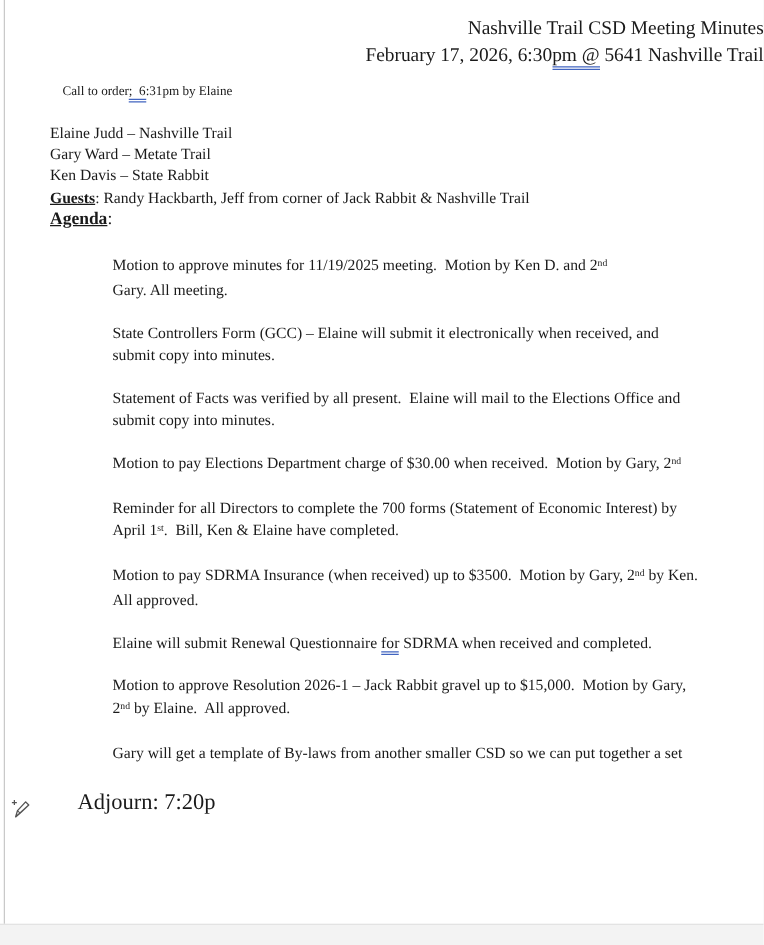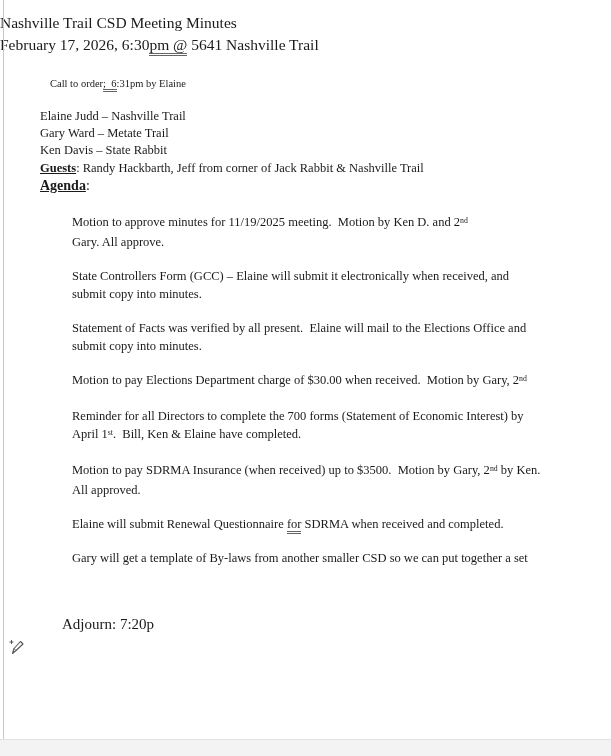--- a/index.html
+++ b/index.html
@@ -22,31 +22,31 @@
     position: absolute;
     left: 0; right: 0; bottom: 0;
     height: 16px;
     background: #f3f3f3;
     border-top: 1px solid #e3e3e3;
   }
   .line, .tline, span { white-space: pre-wrap; }
 
   .title1 {
     margin-top: 12px;
-    text-align: left;
+    text-align: right;
     font-size: 15.5px;
     line-height: 22px;
   }
   .title2 {
-    text-align: left;
+    text-align: right;
     font-size: 15.5px;
     line-height: 22px;
   }
   .call {
-    margin-top: 21px;
+    margin-top: 11px;
     margin-left: 50px;
     font-size: 10.5px;
     line-height: 14px;
   }
   .attending-row {
     display: flex;
     margin-top: 17px;
     margin-left: 40px;
     font-size: 12.5px;
     line-height: 17px;
@@ -59,31 +59,31 @@
     font-size: 12.5px;
     line-height: 17px;
   }
   .agenda-head {
     margin-left: 40px;
     font-size: 14px;
     line-height: 17px;
   }
   .bu { font-weight: bold; text-decoration: underline; }
   .item {
-    margin-left: 72px;
+    margin-left: 90px;
     margin-right: 28px;
     font-size: 12.5px;
     line-height: 18px;
   }
   .item-first { margin-top: 19px; }
   .item-next  { margin-top: 16px; }
   .adjourn {
-    margin-top: 48px;
+    margin-top: 21px;
     margin-left: 62px;
-    font-size: 15px;
+    font-size: 18px;
     line-height: 18px;
   }
   .sup {
     font-size: 0.62em;
     position: relative;
     top: -0.45em;
   }
   .gu {
     border-bottom: 3px double #4164c0;
     padding-bottom: 0px;
@@ -124,21 +124,21 @@
       <div class="line">Ken Davis – State Rabbit</div>
     </div>
   </div>
 
   <div class="guests-row"><span class="bu">Guests</span><span>: </span><span>Randy Hackbarth, Jeff from corner of Jack Rabbit &amp; Nashville Trail</span></div>
 
   <div class="agenda-head"><span class="bu">Agenda</span><span>:</span></div>
 
   <div class="item item-first">
       <div class="line"><span>Motion to approve minutes for 11/19/2025 meeting.  Motion by Ken D. and 2</span><span class="sup">nd</span></div>
-      <div class="line"><span>Gary. All approve.</span></div>
+      <div class="line"><span>Gary. All meeting.</span></div>
     </div>
   <div class="item item-next">
       <div class="line"><span>State Controllers Form (GCC) – Elaine will submit it electronically when received, and</span></div>
       <div class="line"><span>submit copy into minutes.</span></div>
     </div>
   <div class="item item-next">
       <div class="line"><span>Statement of Facts was verified by all present.  Elaine will mail to the Elections Office and</span></div>
       <div class="line"><span>submit copy into minutes.</span></div>
     </div>
   <div class="item item-next">
@@ -149,20 +149,24 @@
       <div class="line"><span>April 1</span><span class="sup">st</span><span>.  Bill, Ken &amp; Elaine have completed.</span></div>
     </div>
   <div class="item item-next">
       <div class="line"><span>Motion to pay SDRMA Insurance (when received) up to $3500.  Motion by Gary, 2</span><span class="sup">nd</span><span> by Ken.</span></div>
       <div class="line"><span>All approved.</span></div>
     </div>
   <div class="item item-next">
       <div class="line"><span>Elaine will submit Renewal Questionnaire </span><span class="gu">for</span><span> SDRMA when received and completed.</span></div>
     </div>
   <div class="item item-next">
+      <div class="line"><span>Motion to approve Resolution 2026-1 – Jack Rabbit gravel up to $15,000.  Motion by Gary,</span></div>
+      <div class="line"><span>2</span><span class="sup">nd</span><span> by Elaine.  All approved.</span></div>
+    </div>
+  <div class="item item-next">
       <div class="line"><span>Gary will get a template of By-laws from another smaller CSD so we can put together a set</span></div>
     </div>
 
   <div class="adjourn">Adjourn: 7:20p</div>
 
   <svg class="pen-icon" width="18" height="20" viewBox="0 0 18 20">
     <path d="M4.5 16.5 L6 11.5 L12.5 4.5 L15 7 L8 13.5 Z" fill="none" stroke="#555555" stroke-width="1.1" stroke-linejoin="round"></path>
     <path d="M6 11.5 L8 13.5" stroke="#555555" stroke-width="0.9"></path>
     <path d="M3.5 3 L3.5 7 M1.5 5 L5.5 5" stroke="#555555" stroke-width="1"></path>
   </svg>

